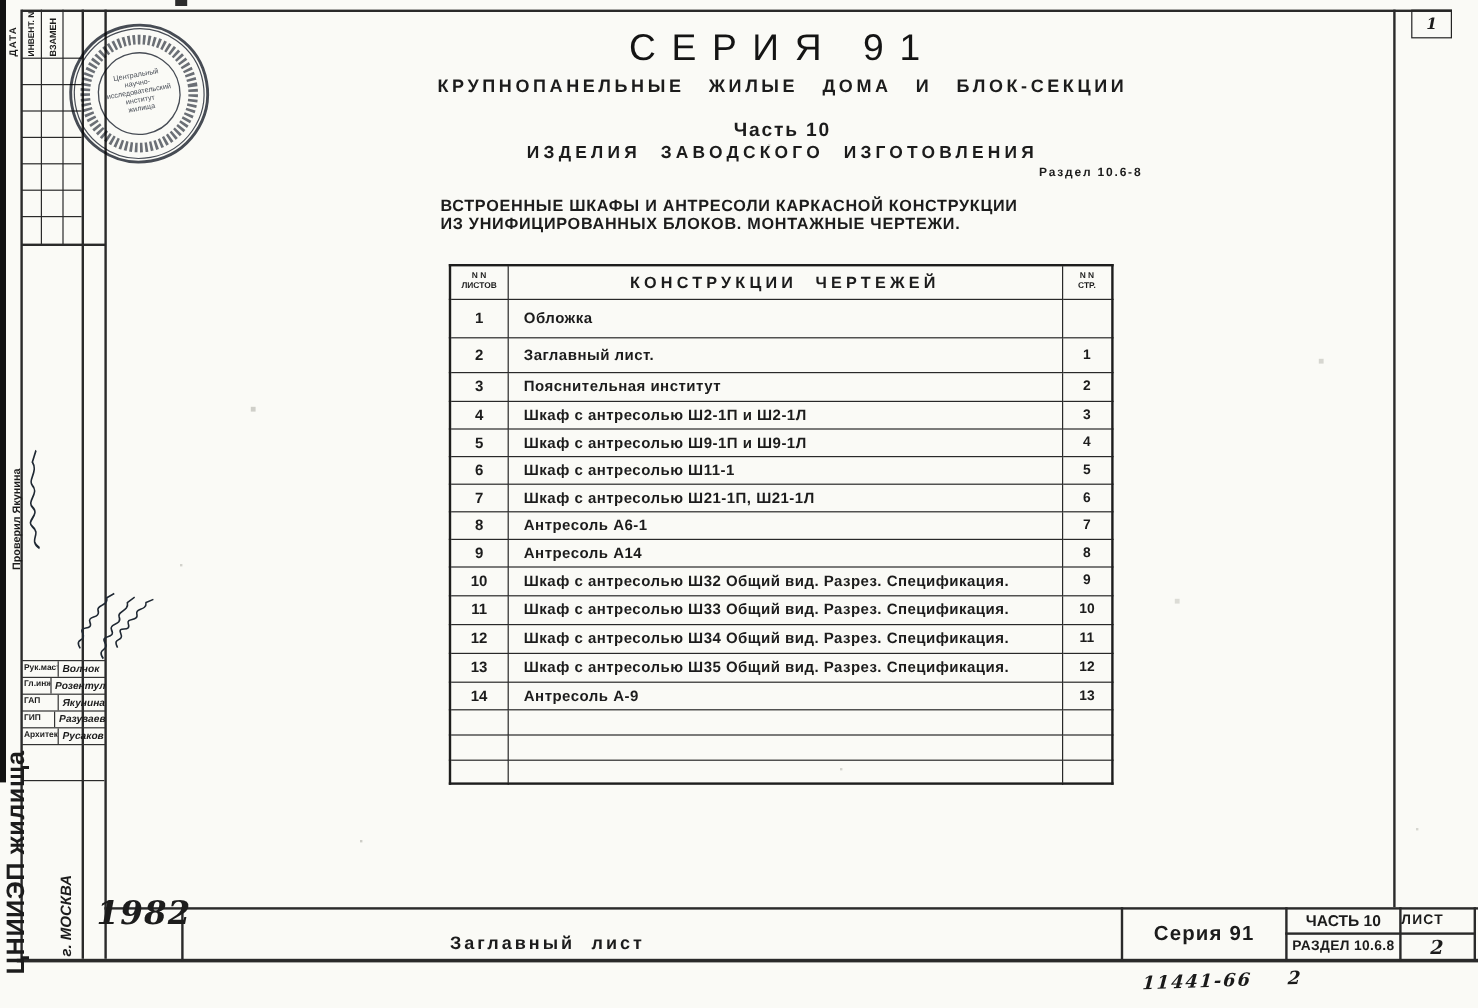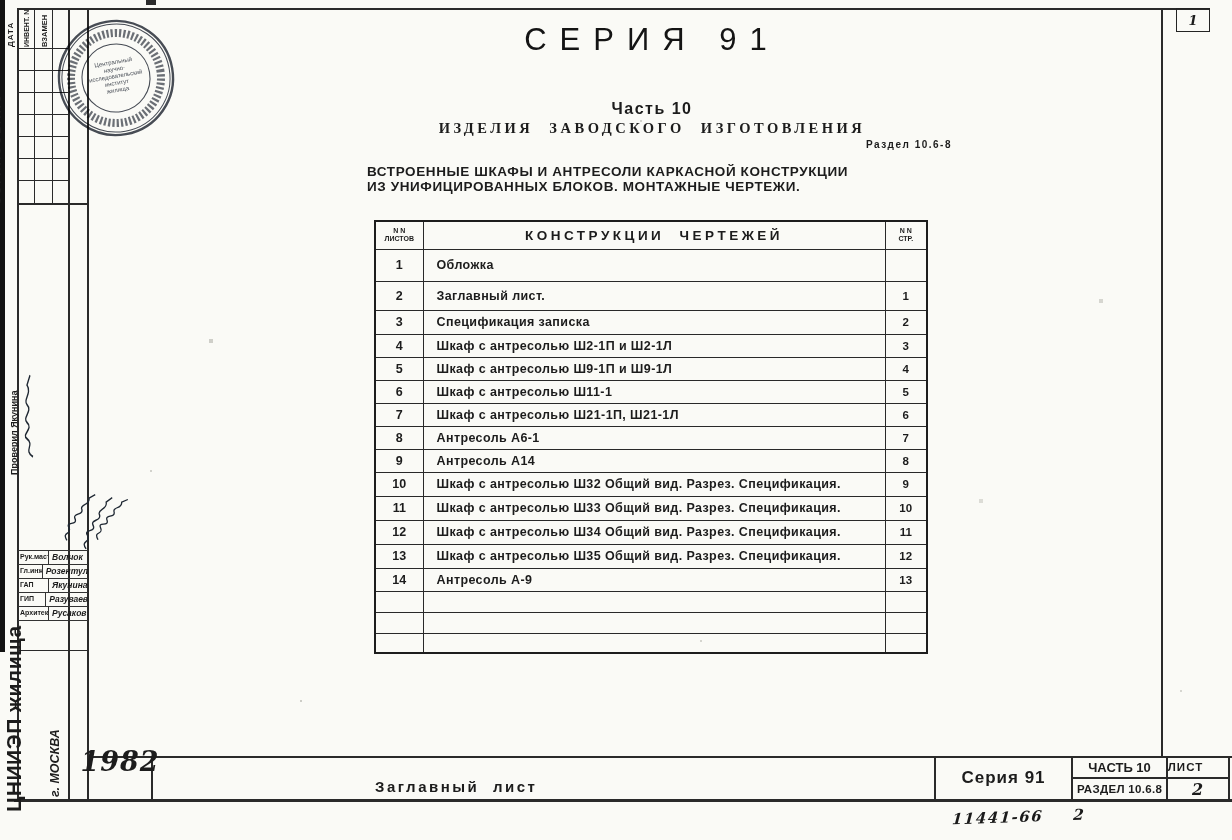--- a/index.html
+++ b/index.html
@@ -20,21 +20,21 @@
 
   
   .corner-box{position:absolute;left:1176px;top:8px;width:34px;height:24px;border:1.6px solid #242424;
     display:flex;align-items:center;justify-content:center;
     font-family:"DejaVu Serif",serif;font-style:italic;font-weight:700;font-size:13px;}
 
   
   .h-series{left:352px;top:22px;width:600px;text-align:center;font-size:31px;letter-spacing:13px;font-weight:400;color:#141414;}
   .h-sub{left:352px;top:64px;width:600px;text-align:center;font-size:15px;font-weight:700;letter-spacing:3px;word-spacing:13px;}
   .h-part{left:352px;top:100px;width:600px;text-align:center;font-size:16px;font-weight:700;letter-spacing:1.5px;}
-  .h-partdesc{left:352px;top:120px;width:600px;text-align:center;font-size:14.5px;font-weight:700;letter-spacing:3.5px;word-spacing:9px;font-family:Liberation Serif, serif;}
+  .h-partdesc{left:352px;top:120px;width:600px;text-align:center;font-size:14.5px;font-weight:700;letter-spacing:3.5px;word-spacing:9px;}
   .h-section{left:352px;top:139px;width:600px;text-align:right;font-size:10px;font-weight:700;letter-spacing:1.5px;}
   .h-desc1{left:367px;top:164px;font-size:13.5px;font-weight:700;letter-spacing:0.6px;}
   .h-desc2{left:367px;top:179px;font-size:13.5px;font-weight:700;letter-spacing:0.6px;}
 
   
   .toc{position:absolute;left:374px;top:220px;border-collapse:collapse;table-layout:fixed;border:2.4px solid #1d1d1d;}
   .toc th,.toc td{border:1.4px solid #292929;vertical-align:middle;overflow:hidden;}
   .toc thead tr{height:28px;}
   .toc th.side{font-size:7px;line-height:1.2;font-weight:700;text-align:center;}
   .toc th.mid{font-size:13.5px;font-weight:700;letter-spacing:3.5px;word-spacing:8px;text-align:center;}
@@ -113,20 +113,21 @@
   <div class="ln" style="left:1071px;top:756px;width:2px;height:45px"></div>
   <div class="ln" style="left:1166px;top:756px;width:2px;height:45px"></div>
   <div class="ln" style="left:1228px;top:756px;width:2px;height:45px"></div>
   <div class="ln" style="left:1071px;top:777px;width:159px;height:2px"></div>
 
   <div class="corner-box">
     <span>1</span>
   </div>
 
   <div class="txt h-series">СЕРИЯ 91</div>
+  <div class="txt h-sub">КРУПНОПАНЕЛЬНЫЕ ЖИЛЫЕ ДОМА И БЛОК-СЕКЦИИ</div>
   <div class="txt h-part">Часть 10</div>
   <div class="txt h-partdesc">ИЗДЕЛИЯ ЗАВОДСКОГО ИЗГОТОВЛЕНИЯ</div>
   <div class="txt h-section">Раздел 10.6-8</div>
   <div class="txt h-desc1">ВСТРОЕННЫЕ ШКАФЫ И АНТРЕСОЛИ КАРКАСНОЙ КОНСТРУКЦИИ</div>
   <div class="txt h-desc2">ИЗ УНИФИЦИРОВАННЫХ БЛОКОВ. МОНТАЖНЫЕ ЧЕРТЕЖИ.</div>
 
   <table class="toc">
     <colgroup>
         <col style="width:48px">
         <col style="width:462px">
@@ -151,21 +152,21 @@
           <td class="c-name">Обложка</td>
           <td class="c-page"></td>
         </tr>
         <tr style="height: 29px;">
           <td class="c-num">2</td>
           <td class="c-name">Заглавный лист.</td>
           <td class="c-page">1</td>
         </tr>
         <tr style="height: 24px;">
           <td class="c-num">3</td>
-          <td class="c-name">Спецификация записка</td>
+          <td class="c-name">Пояснительная институт</td>
           <td class="c-page">2</td>
         </tr>
         <tr style="height: 23px;">
           <td class="c-num">4</td>
           <td class="c-name">Шкаф с антресолью Ш2-1П и Ш2-1Л</td>
           <td class="c-page">3</td>
         </tr>
         <tr style="height: 23px;">
           <td class="c-num">5</td>
           <td class="c-name">Шкаф с антресолью Ш9-1П и Ш9-1Л</td>

